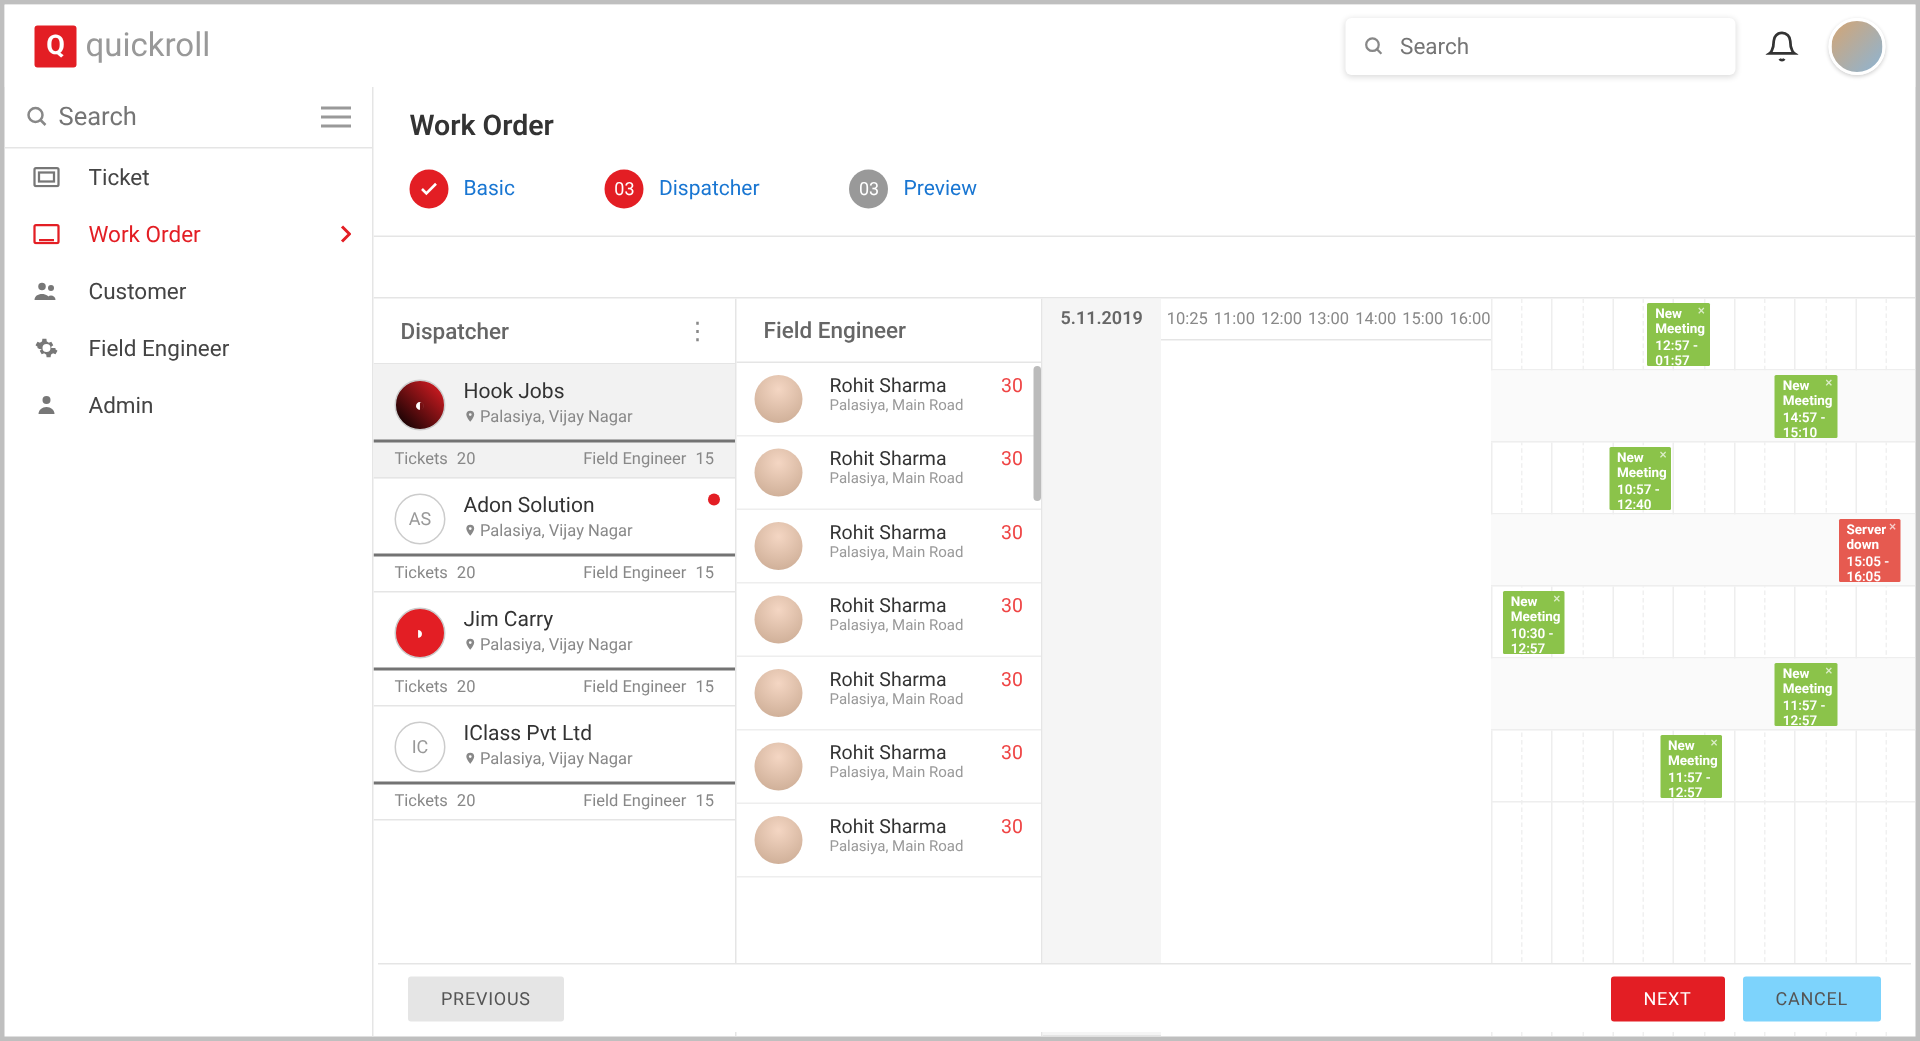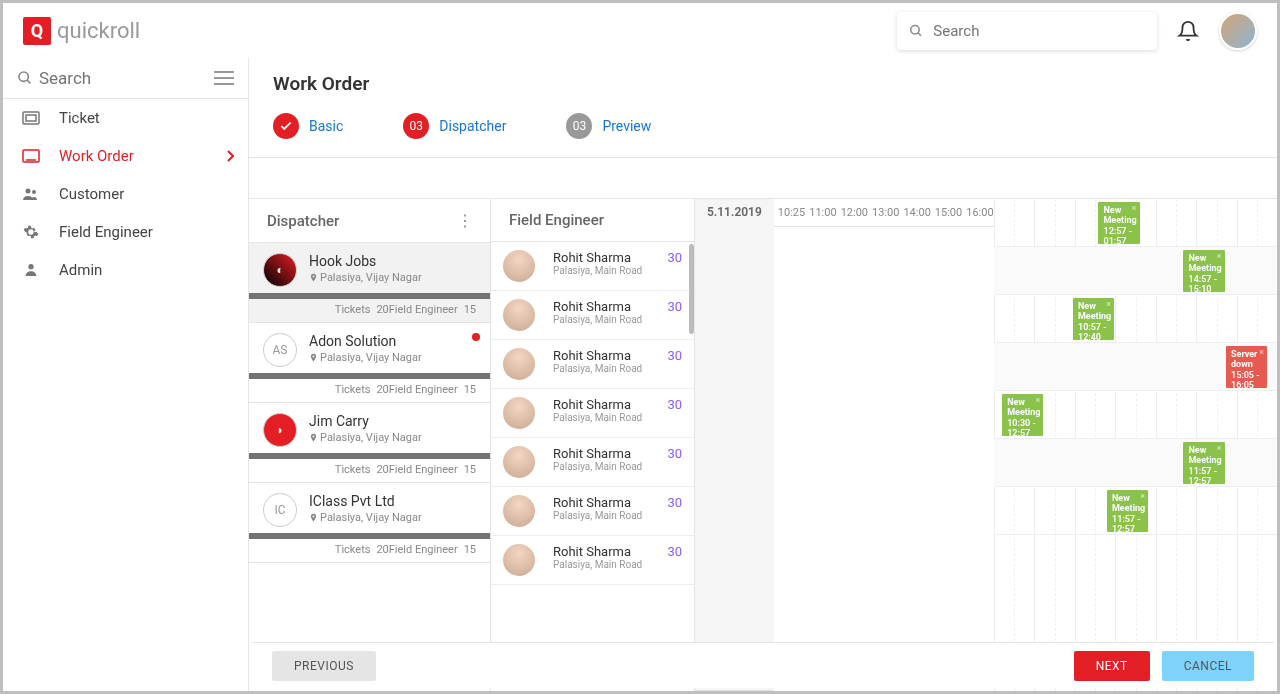--- a/index.html
+++ b/index.html
@@ -50,32 +50,32 @@
 .d-card { border-bottom: 1px solid #e5e5e5; position: relative; }
 .d-card.selected { background: #f2f2f2; }
 .d-card-top { display: flex; gap: 12px; padding: 10px 14px 6px; }
 .d-avatar { width: 34px; height: 34px; border-radius: 50%; background: #333; display: flex; align-items: center; justify-content: center; color: #fff; font-size: 12px; flex-shrink: 0; border: 1px solid #ccc; }
 .d-avatar.outline { background: #fff; color: #999; }
 .d-avatar.red { background: #e31e24; color: #fff; }
 .d-avatar.hook { background: linear-gradient(45deg,#000,#e31e24); }
 .d-info { flex: 1; min-width: 0; }
 .d-name { font-size: 14px; color: #333; margin-bottom: 2px; }
 .d-loc { font-size: 11px; color: #888; display: flex; align-items: center; gap: 2px; }
-.d-stats { display: flex; justify-content: flex-end; padding: 4px 14px 6px; font-size: 11px; color: #888; border-top: 6px solid #737373; }
+.d-stats { display: flex; justify-content: space-between; padding: 4px 14px 6px; font-size: 11px; color: #888; border-top: 2px solid #737373; }
 .d-stat-val { margin-left: 6px; }
 .d-dot { position: absolute; top: 10px; right: 10px; width: 8px; height: 8px; border-radius: 50%; background: #e31e24; }
 
 .fe-col { width: 204px; border-right: 1px solid #e5e5e5; display: flex; flex-direction: column; position: relative; }
 .fe-list { flex: 1; overflow-y: auto; }
 .fe-row { display: flex; gap: 18px; padding: 8px 12px; border-bottom: 1px solid #eee; }
 .fe-avatar { width: 32px; height: 32px; border-radius: 50%; background: radial-gradient(circle at 50% 30%, #f4d6c3, #c8a890); flex-shrink: 0; }
 .fe-info { flex: 1; }
 .fe-name { font-size: 13px; color: #333; }
 .fe-loc { font-size: 10px; color: #999; }
-.fe-count { font-size: 13px; color: #8b5cf6; }
+.fe-count { font-size: 13px; color: #ef4444; }
 .fe-scroll-thumb { position: absolute; right: 0; top: 45px; width: 5px; height: 90px; background: #bbb; border-radius: 3px; }
 
 .timeline { flex: 1; display: flex; flex-direction: row; overflow: hidden; }
 .tl-date { padding: 6px 12px; font-size: 12px; color: #666; font-weight: 600; border-bottom: 1px solid #e5e5e5; background: #f5f5f5;}
 .tl-hours { display: flex; border-bottom: 1px solid #e5e5e5; height: 28px; align-items: center; font-size: 11px; color: #888; position: relative; }
 .tl-hour { flex: 1; padding-left: 4px; }
 .tl-body { flex: 1; position: relative; overflow: hidden; }
 .tl-grid { position: absolute; inset: 0; display: flex; }
 .tl-grid-col { flex: 1; border-left: 1px solid #eee; position: relative; }
 .tl-grid-col::after { content: ''; position: absolute; left: 50%; top: 0; bottom: 0; border-left: 1px dashed #f0f0f0; }

